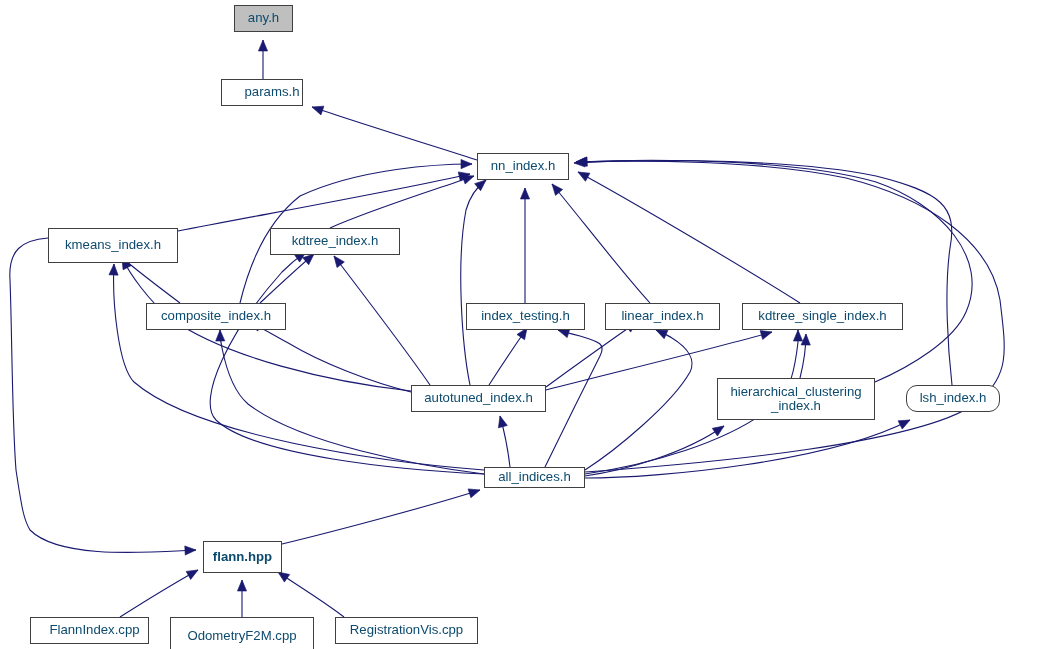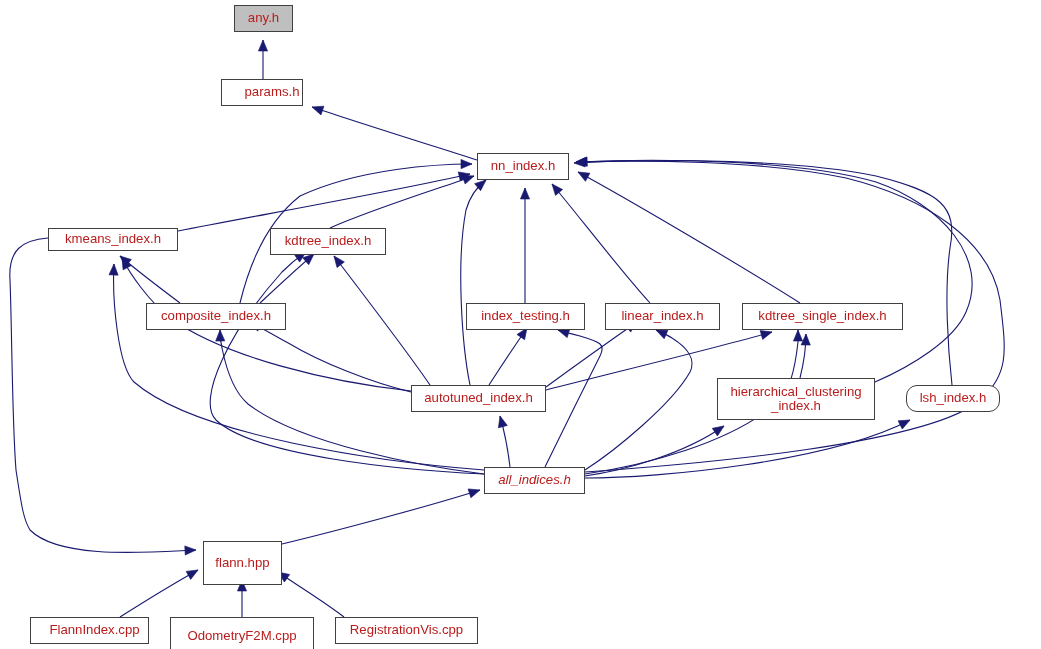--- a/index.html
+++ b/index.html
@@ -11,21 +11,21 @@
     overflow:hidden;
   }
   svg.graph-canvas{position:absolute;left:0;top:0;width:1041px;height:649px;}
   .edge-path{fill:none;stroke:#191970;stroke-width:1.1;}
   .edge-head{fill:#191970;stroke:#191970;stroke-width:0.6;}
   .node-box{
     position:absolute;
     box-sizing:border-box;
     border:1px solid #404040;
     background:#ffffff;
-    color:#b91c1c;
+    color:#0c4a6e;
     font-size:13.2px;
     line-height:14.5px;
     display:flex;
     align-items:center;
     justify-content:center;
     text-align:center;
     white-space:pre;
     letter-spacing:0px;
   }
   .node-box.highlight{background:#bfbfbf;}
@@ -104,29 +104,29 @@
       <polygon points="0,0 -11,-4.6 -11,4.6" class="edge-head" fill="#191970" transform="translate(198,570) rotate(-29.33403660324918)"></polygon>
       <path d="M242,617 L242,580" class="edge-path" stroke="#191970"></path>
       <polygon points="0,0 -11,-4.6 -11,4.6" class="edge-head" fill="#191970" transform="translate(242,580) rotate(-90)"></polygon>
       <path d="M344,617 C322,600 292,582 278,572" class="edge-path" stroke="#191970"></path>
       <polygon points="0,0 -11,-4.6 -11,4.6" class="edge-head" fill="#191970" transform="translate(278,572) rotate(-145.27867357802256)"></polygon>
     </svg>
   <div id="node-layer">
       <div class="node-box highlight" style="left: 234px; top: 5px; width: 59px; height: 27px;"><span class="node-label">any.h</span></div>
       <div class="node-box" style="left: 221px; top: 79px; width: 82px; height: 27px; padding-left: 20px;"><span class="node-label">params.h</span></div>
       <div class="node-box" style="left: 477px; top: 153px; width: 92px; height: 27px;"><span class="node-label">nn_index.h</span></div>
-      <div class="node-box" style="left: 48px; top: 228px; width: 130px; height: 23px;"><span class="node-label">kmeans_index.h</span></div>
-      <div class="node-box" style="left: 270px; top: 228px; width: 116px; height: 27px;"><span class="node-label">kdtree_index.h</span></div>
+      <div class="node-box" style="left: 48px; top: 228px; width: 130px; height: 35px;"><span class="node-label">kmeans_index.h</span></div>
+      <div class="node-box" style="left: 270px; top: 228px; width: 130px; height: 27px;"><span class="node-label">kdtree_index.h</span></div>
       <div class="node-box" style="left: 146px; top: 303px; width: 140px; height: 27px;"><span class="node-label">composite_index.h</span></div>
       <div class="node-box" style="left: 466px; top: 303px; width: 119px; height: 27px;"><span class="node-label">index_testing.h</span></div>
       <div class="node-box" style="left: 605px; top: 303px; width: 115px; height: 27px;"><span class="node-label">linear_index.h</span></div>
       <div class="node-box" style="left: 742px; top: 303px; width: 161px; height: 27px;"><span class="node-label">kdtree_single_index.h</span></div>
       <div class="node-box" style="left: 411px; top: 385px; width: 135px; height: 27px;"><span class="node-label">autotuned_index.h</span></div>
       <div class="node-box" style="left: 717px; top: 378px; width: 158px; height: 42px;"><span class="node-label">hierarchical_clustering
 _index.h</span></div>
       <div class="node-box" style="left: 906px; top: 385px; width: 94px; height: 27px; border-radius: 11px;"><span class="node-label">lsh_index.h</span></div>
-      <div class="node-box" style="left: 484px; top: 467px; width: 101px; height: 27px; font-style: italic;"><span class="node-label">all_indices.h</span></div>
-      <div class="node-box" style="left: 203px; top: 541px; width: 79px; height: 44px;"><span class="node-label">flann.hpp</span></div>
+      <div class="node-box" style="left: 484px; top: 467px; width: 101px; height: 21px;"><span class="node-label">all_indices.h</span></div>
+      <div class="node-box" style="left: 203px; top: 541px; width: 79px; height: 32px; font-weight: bold;"><span class="node-label">flann.hpp</span></div>
       <div class="node-box" style="left: 30px; top: 617px; width: 119px; height: 27px; padding-left: 10px;"><span class="node-label">FlannIndex.cpp</span></div>
       <div class="node-box" style="left: 170px; top: 617px; width: 144px; height: 38px;"><span class="node-label">OdometryF2M.cpp</span></div>
       <div class="node-box" style="left: 335px; top: 617px; width: 143px; height: 27px;"><span class="node-label">RegistrationVis.cpp</span></div>
     </div>
 </div>
 
 </body></html>

